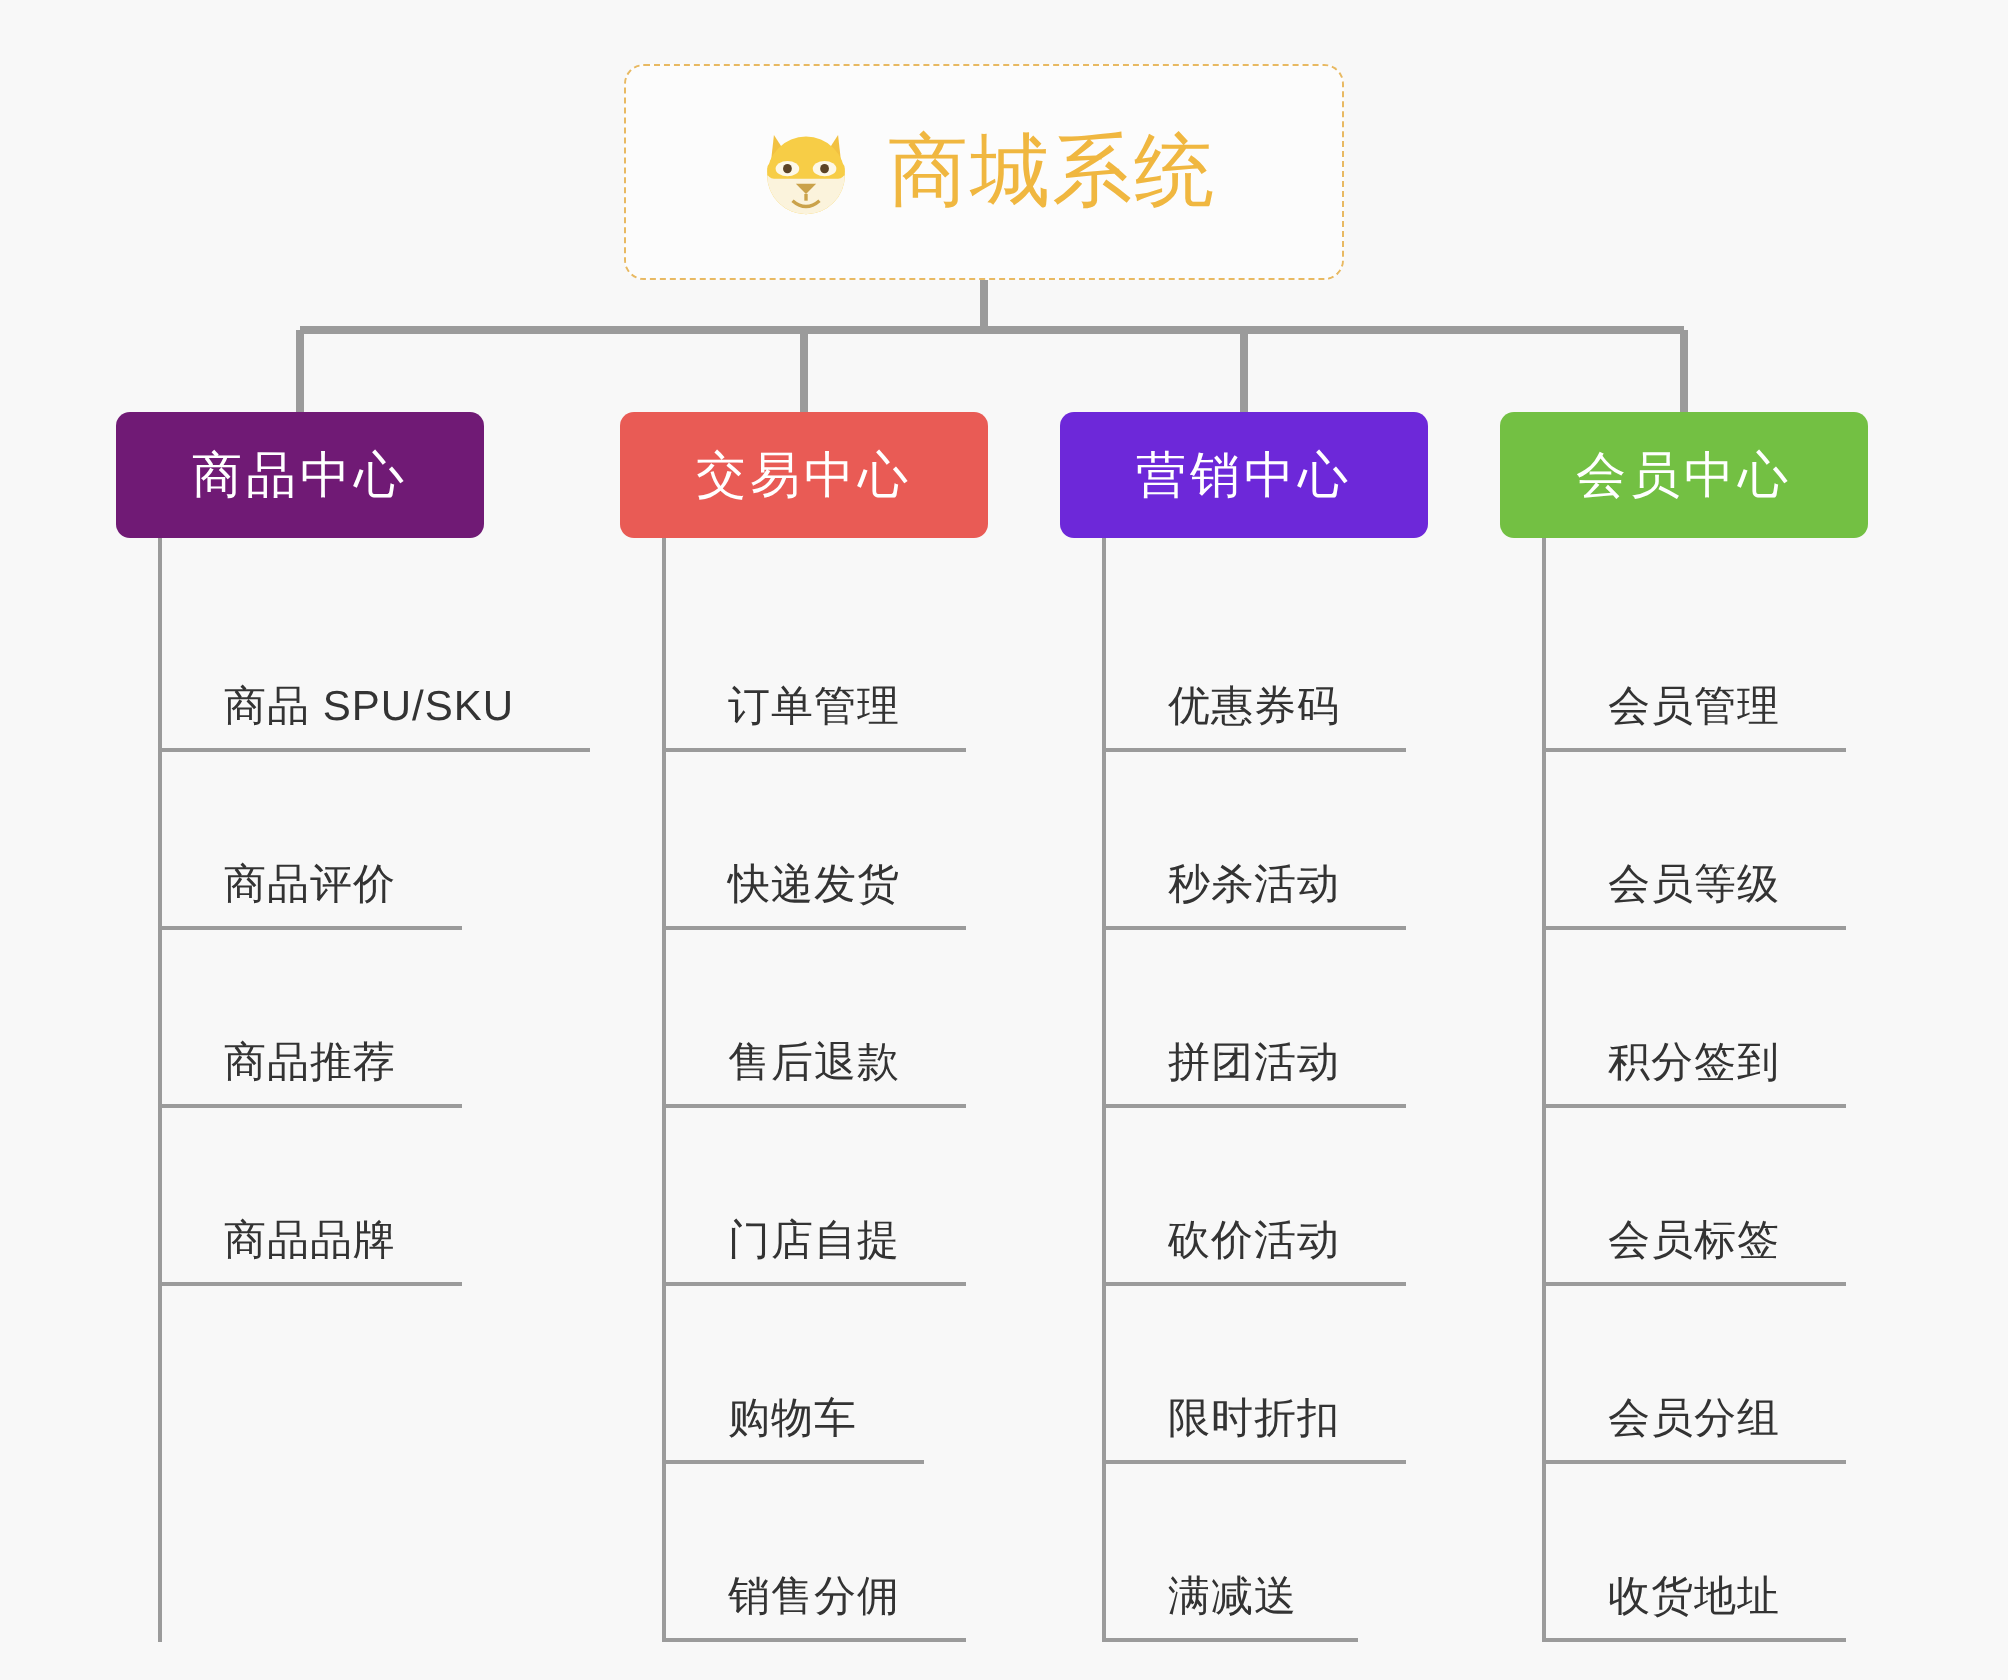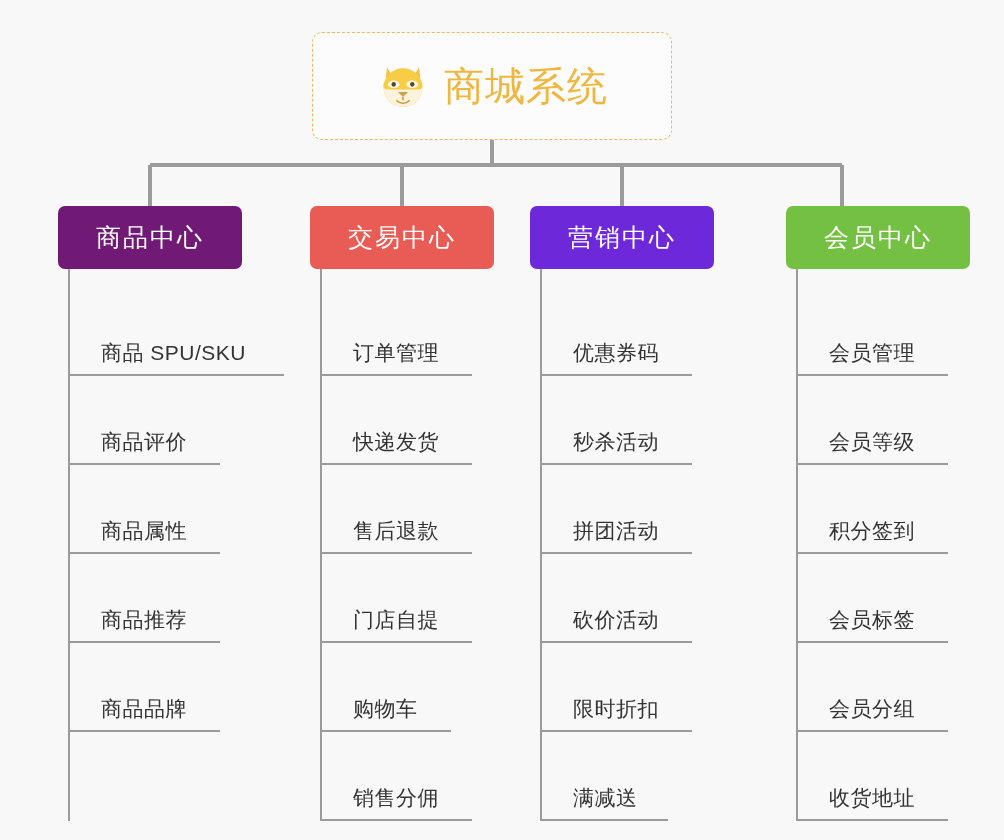--- a/index.html
+++ b/index.html
@@ -77,21 +77,21 @@
     justify-content: center;
     color: #ffffff;
     font-size: 25px;
     letter-spacing: 2px;
     white-space: nowrap;
   }
 
   
   .leaf-list {
     position: relative;
-    margin-left: 10px;
+    margin-left: 21px;
     padding-top: 18px;
     width: 230px;
   }
   .leaf-trunk {
     position: absolute;
     left: 0;
     top: 0;
     width: 2px;
     height: 516px;
     background: #9b9b9b;
@@ -159,24 +159,20 @@
           <div class="leaf-trunk" style="background: rgb(155, 155, 155); height: 552px;"></div>
           <div class="leaf-item">
             <span class="leaf-label">商品 SPU/SKU</span>
             <div class="leaf-underline" style="width: 216px; background: rgb(155, 155, 155);"></div>
           </div>
           <div class="leaf-item">
             <span class="leaf-label">商品评价</span>
             <div class="leaf-underline" style="width: 152px; background: rgb(155, 155, 155);"></div>
           </div>
           <div class="leaf-item">
-            <span class="leaf-label">商品属性</span>
-            <div class="leaf-underline" style="width: 152px; background: rgb(155, 155, 155);"></div>
-          </div>
-          <div class="leaf-item">
             <span class="leaf-label">商品推荐</span>
             <div class="leaf-underline" style="width: 152px; background: rgb(155, 155, 155);"></div>
           </div>
           <div class="leaf-item">
             <span class="leaf-label">商品品牌</span>
             <div class="leaf-underline" style="width: 152px; background: rgb(155, 155, 155);"></div>
           </div>
         </div>
       </div>
       <div class="branch" style="left: 310px;">
@@ -232,21 +228,21 @@
           <div class="leaf-item">
             <span class="leaf-label">限时折扣</span>
             <div class="leaf-underline" style="width: 152px; background: rgb(155, 155, 155);"></div>
           </div>
           <div class="leaf-item">
             <span class="leaf-label">满减送</span>
             <div class="leaf-underline" style="width: 128px; background: rgb(155, 155, 155);"></div>
           </div>
         </div>
       </div>
-      <div class="branch" style="left: 786px;">
+      <div class="branch" style="left: 750px;">
         <div class="branch-header" style="background: rgb(115, 192, 67);">会员中心</div>
         <div class="leaf-list">
           <div class="leaf-trunk" style="background: rgb(155, 155, 155); height: 552px;"></div>
           <div class="leaf-item">
             <span class="leaf-label">会员管理</span>
             <div class="leaf-underline" style="width: 152px; background: rgb(155, 155, 155);"></div>
           </div>
           <div class="leaf-item">
             <span class="leaf-label">会员等级</span>
             <div class="leaf-underline" style="width: 152px; background: rgb(155, 155, 155);"></div>

